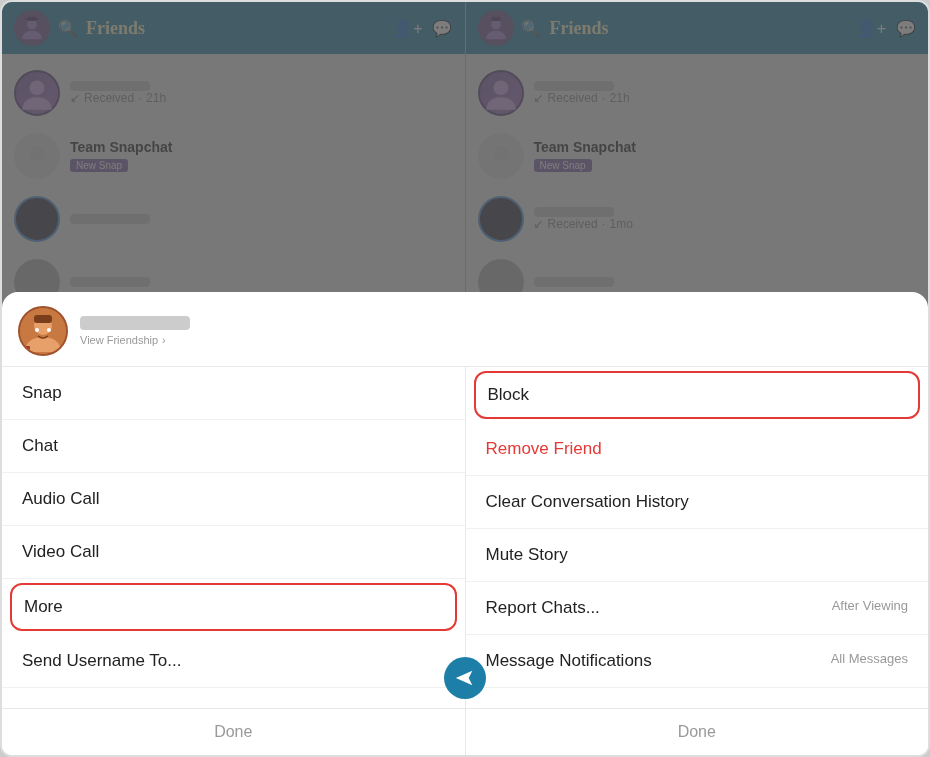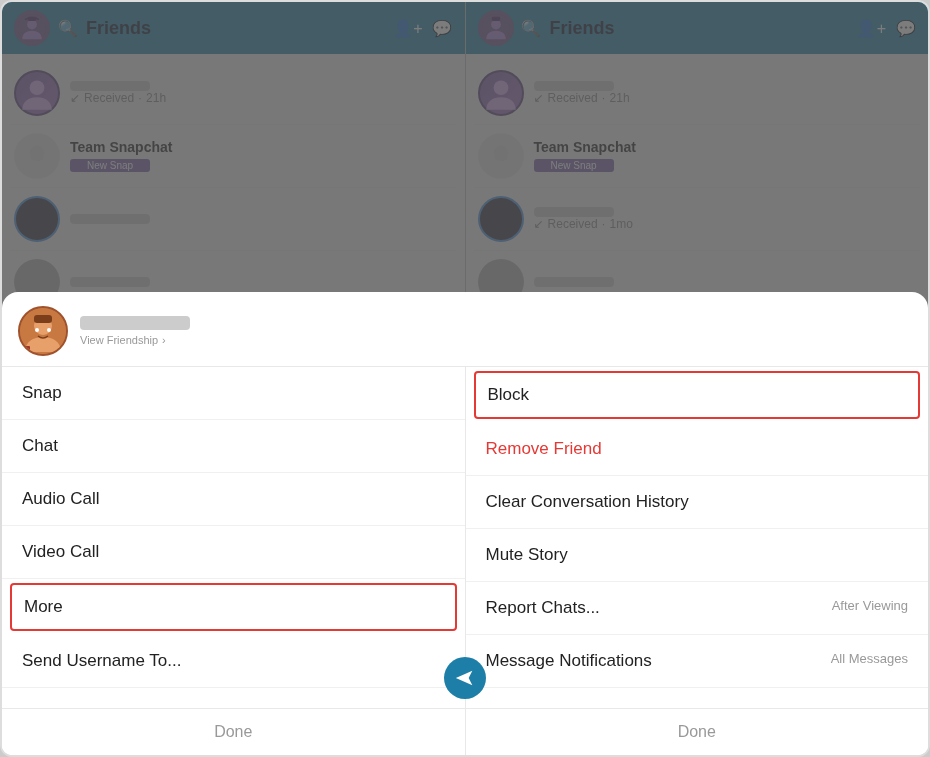--- a/index.html
+++ b/index.html
@@ -58,24 +58,25 @@
       background: #6c4f8a;
       overflow: hidden;
       display: flex; align-items: center; justify-content: center;
     }
     .bg-header-avatar svg { width: 28px; height: 28px; }
     .bg-header-search-icon {
       color: white;
       font-size: 16px;
     }
     .bg-header-title {
-      color: #0f172a;
+      color: #fef9c3;
       font-size: 18px;
       font-weight: 600;
       flex: 1;
+      font-family: Liberation Serif, serif;
     }
     .bg-header-actions {
       display: flex; gap: 10px;
     }
     .bg-header-icon {
       color: white;
       font-size: 16px;
     }
     .bg-panel-content {
       padding: 8px;
@@ -113,21 +114,21 @@
       border: 2px solid #4a90d9;
     }
     .bg-chat-info { flex: 1; }
     .bg-chat-name { font-weight: 700; font-size: 14px; color: #222; }
     .bg-chat-sub { font-size: 12px; color: #888; display: flex; align-items: center; gap: 4px; }
     .bg-chat-badge {
       display: inline-block;
       background: #7b5ea7;
       color: white;
       font-size: 10px;
-      padding: 1px 17px;
+      padding: 1px 6px;
       border-radius: 3px;
       margin-top: 2px;
     }
     .bg-text-blur {
       background: #ccc;
       height: 10px;
       border-radius: 4px;
       width: 80px;
     }
     .divider-vertical {
@@ -201,21 +202,21 @@
       font-weight: 500;
       color: #222;
       border-bottom: 1px solid #f0f0f0;
       cursor: pointer;
       display: flex;
       justify-content: space-between;
     }
     .action-item.highlighted {
       border: 2px solid #e53935;
       margin: 4px 8px;
-      border-radius: 4px;
+      border-radius: 12px;
       padding: 12px 12px;
     }
     .action-item.red-text {
       color: #e53935;
     }
     .action-item .sub-text {
       font-size: 13px;
       color: #999;
       font-weight: 400;
     }

